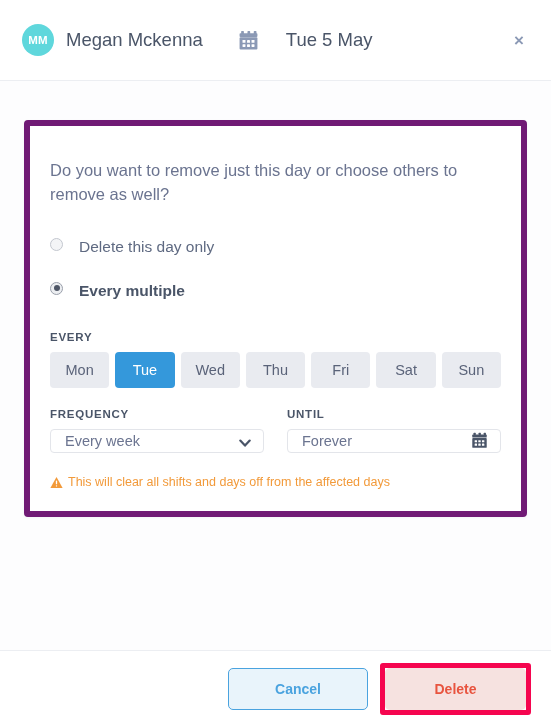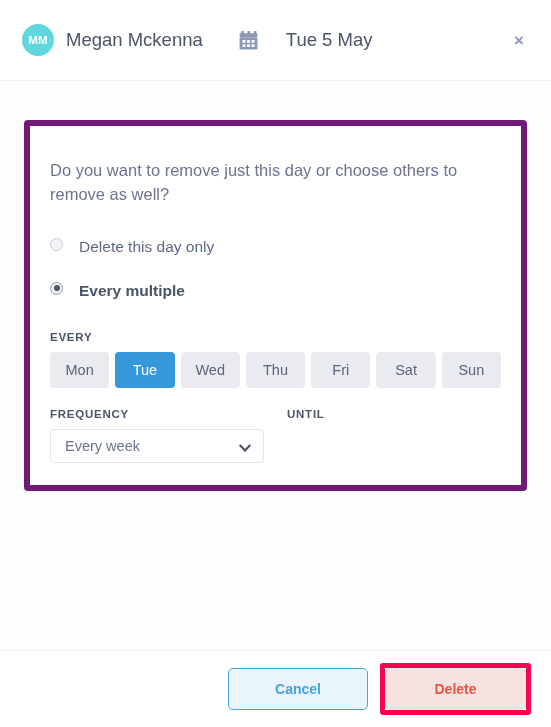--- a/index.html
+++ b/index.html
@@ -192,21 +192,21 @@
 
   .fields-row {
     display: flex;
     margin-top: 20px;
   }
   .field-col { position: relative; }
   .field-col.freq { width: 224px; }
   .field-col.until { width: 224px; margin-left: 23px; }
 
   .field-box {
-    height: 34px;
+    height: 24px;
     box-sizing: border-box;
     border: 1px solid #e3e5ea;
     border-radius: 4px;
     background: #ffffff;
     display: flex;
     align-items: center;
     padding: 0 12px 0 14px;
     cursor: pointer;
   }
   .field-value {
@@ -358,24 +358,52 @@
           <span class="chev">
             <svg viewBox="0 0 12 12" width="12" height="12" aria-hidden="true">
               <path d="M1.3 3.6 L6 8.6 L10.7 3.6" fill="none" stroke="#4a5568" stroke-width="2.2" stroke-linecap="round" stroke-linejoin="round"></path>
             </svg>
           </span>
         </div>
       </div>
 
       <div class="field-col until">
         <div class="section-label">UNTIL</div>
+        <div class="field-box">
+          <span class="field-value">Forever</span>
+          <span class="cal-field-icon">
+            <svg viewBox="0 0 20 20" width="17" height="17" fill="#4a5568" aria-hidden="true">
+              <rect x="3" y="1" width="2.6" height="3.2" rx="0.6"></rect>
+              <rect x="9" y="1" width="2.6" height="3.2" rx="0.6"></rect>
+              <rect x="15" y="1" width="2.6" height="3.2" rx="0.6"></rect>
+              <rect x="1.5" y="3" width="17" height="3.6" rx="0.8"></rect>
+              <rect x="1.5" y="7" width="17" height="11.5" rx="1"></rect>
+              <rect x="4.3" y="9.6" width="2.8" height="2.6" rx="0.4" fill="#ffffff"></rect>
+              <rect x="8.6" y="9.6" width="2.8" height="2.6" rx="0.4" fill="#ffffff"></rect>
+              <rect x="12.9" y="9.6" width="2.8" height="2.6" rx="0.4" fill="#ffffff"></rect>
+              <rect x="4.3" y="13.6" width="2.8" height="2.6" rx="0.4" fill="#ffffff"></rect>
+              <rect x="8.6" y="13.6" width="2.8" height="2.6" rx="0.4" fill="#ffffff"></rect>
+              <rect x="12.9" y="13.6" width="2.8" height="2.6" rx="0.4" fill="#ffffff"></rect>
+            </svg>
+          </span>
+        </div>
       </div>
 
     </div>
 
+    <div class="warn-row">
+      <span class="warn-icon">
+        <svg viewBox="0 0 14 13" width="13" height="13" aria-hidden="true">
+          <path d="M7 0.6 L13.6 12.4 L0.4 12.4 Z" fill="#f29a3a"></path>
+          <rect x="6.3" y="4.3" width="1.4" height="4.2" rx="0.6" fill="#ffffff"></rect>
+          <rect x="6.3" y="9.4" width="1.4" height="1.5" rx="0.6" fill="#ffffff"></rect>
+        </svg>
+      </span>
+      <span class="warn-text">This will clear all shifts and days off from the affected days</span>
+    </div>
 
   </div>
 </div>
 
 <div class="modal-footer">
   <button class="btn btn-cancel">Cancel</button>
   <span class="highlight-wrap">
     <button class="btn btn-delete">Delete</button>
   </span>
 </div>

